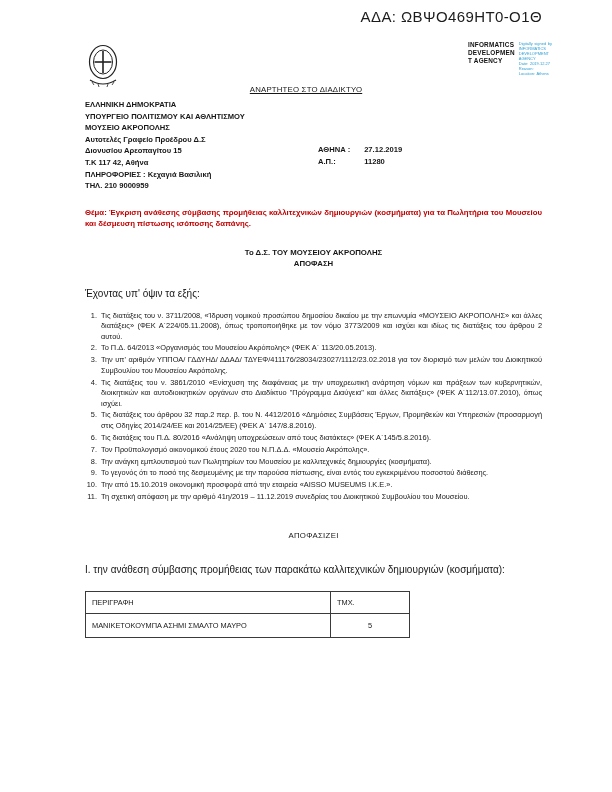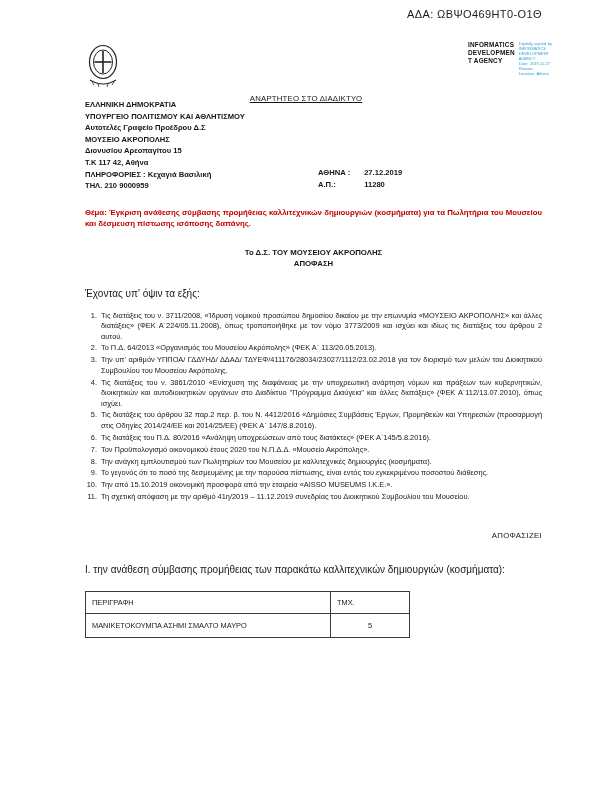--- a/index.html
+++ b/index.html
@@ -3,48 +3,48 @@
 <meta charset="utf-8">
 <style>
   html,body{margin:0;padding:0;}
   body{
     width:612px;height:792px;position:relative;background:#ffffff;
     font-family:"Liberation Sans", sans-serif;color:#161616;
     overflow:hidden;
   }
   .ada{
     position:absolute;top:8px;right:70px;
-    font-size:11px;letter-spacing:.4px;color:#1c1c1c;
+    font-size:15px;letter-spacing:.4px;color:#1c1c1c;
   }
   .emblem{position:absolute;top:42px;left:86px;width:34px;height:46px;}
   .stamp{position:absolute;top:41px;left:468px;display:flex;gap:4px;align-items:flex-start;}
   .stamp-agency{font-size:6.4px;font-weight:bold;line-height:1.25;letter-spacing:.2px;color:#111;}
   .stamp-sig{font-size:4px;line-height:1.25;width:44px;word-spacing:.5px;}
   .anartiteo{
-    position:absolute;top:94px;left:0;width:100%;text-align:center;
+    position:absolute;top:85px;left:0;width:100%;text-align:center;
     font-size:7.8px;text-decoration:underline;letter-spacing:.2px;
   }
   .content{position:absolute;top:99px;left:85px;right:70px;}
   .hdr{position:relative;}
   .sender div{font-size:7.6px;font-weight:bold;line-height:11.6px;}
-  .meta{position:absolute;left:233px;top:68px;font-size:7.6px;font-weight:bold;line-height:12px;}
+  .meta{position:absolute;left:233px;top:45px;font-size:7.6px;font-weight:bold;line-height:12px;}
   .meta .lbl{display:inline-block;min-width:44px;}
   .subject{
     margin-top:15px;font-size:7.8px;font-weight:bold;line-height:11.5px;
     text-align:justify;
   }
   .center-heading{margin-top:17px;text-align:center;font-size:7.8px;font-weight:bold;line-height:11px;}
   .center-heading div{margin:0;}
   .intro{margin-top:19px;font-size:10px;}
   ol.considerations{
     margin:12px 0 0 0;padding-left:14px;
     font-size:7.4px;line-height:10.4px;text-align:justify;
   }
   ol.considerations li{margin-bottom:1.5px;padding-left:2px;}
-  .decides{margin-top:28px;text-align:right;font-size:7.8px;letter-spacing:.3px;}
+  .decides{margin-top:28px;text-align:center;font-size:7.8px;letter-spacing:.3px;}
   .decision-intro{margin-top:24px;font-size:10px;}
   table.items{
     margin-top:16px;border-collapse:collapse;font-size:7.4px;color:#161616;padding-left:46px;
   }
   table.items th,table.items td{
     border:1px solid #3a3a3a;font-weight:normal;text-align:left;
     padding:6px 6px;vertical-align:middle;
   }
   table.items th.col-desc,table.items td.col-desc{width:232px;}
   table.items th.col-qty,table.items td.col-qty{width:66px;}
@@ -84,22 +84,22 @@
 </div>
 
 <div class="anartiteo">ΑΝΑΡΤΗΤΕΟ ΣΤΟ ΔΙΑΔΙΚΤΥΟ</div>
 
 <div class="content">
 
   <div class="hdr">
     <div class="sender">
       <div>ΕΛΛΗΝΙΚΗ ΔΗΜΟΚΡΑΤΙΑ</div>
       <div>ΥΠΟΥΡΓΕΙΟ ΠΟΛΙΤΙΣΜΟΥ ΚΑΙ ΑΘΛΗΤΙΣΜΟΥ</div>
+      <div>ΜΟΥΣΕΙΟ ΑΚΡΟΠΟΛΗΣ</div>
       <div>Αυτοτελές Γραφείο Προέδρου Δ.Σ</div>
-      <div>ΜΟΥΣΕΙΟ ΑΚΡΟΠΟΛΗΣ</div>
       <div>Διονυσίου Αρεοπαγίτου 15</div>
       <div>Τ.Κ 117 42, Αθήνα</div>
       <div>ΠΛΗΡΟΦΟΡΙΕΣ : Κεχαγιά Βασιλική</div>
       <div>ΤΗΛ. 210 9000959</div>
     </div>
     <div class="meta">
       <div>
         <span class="lbl">ΑΘΗΝΑ :</span>
         <span>27.12.2019</span>
       </div>

